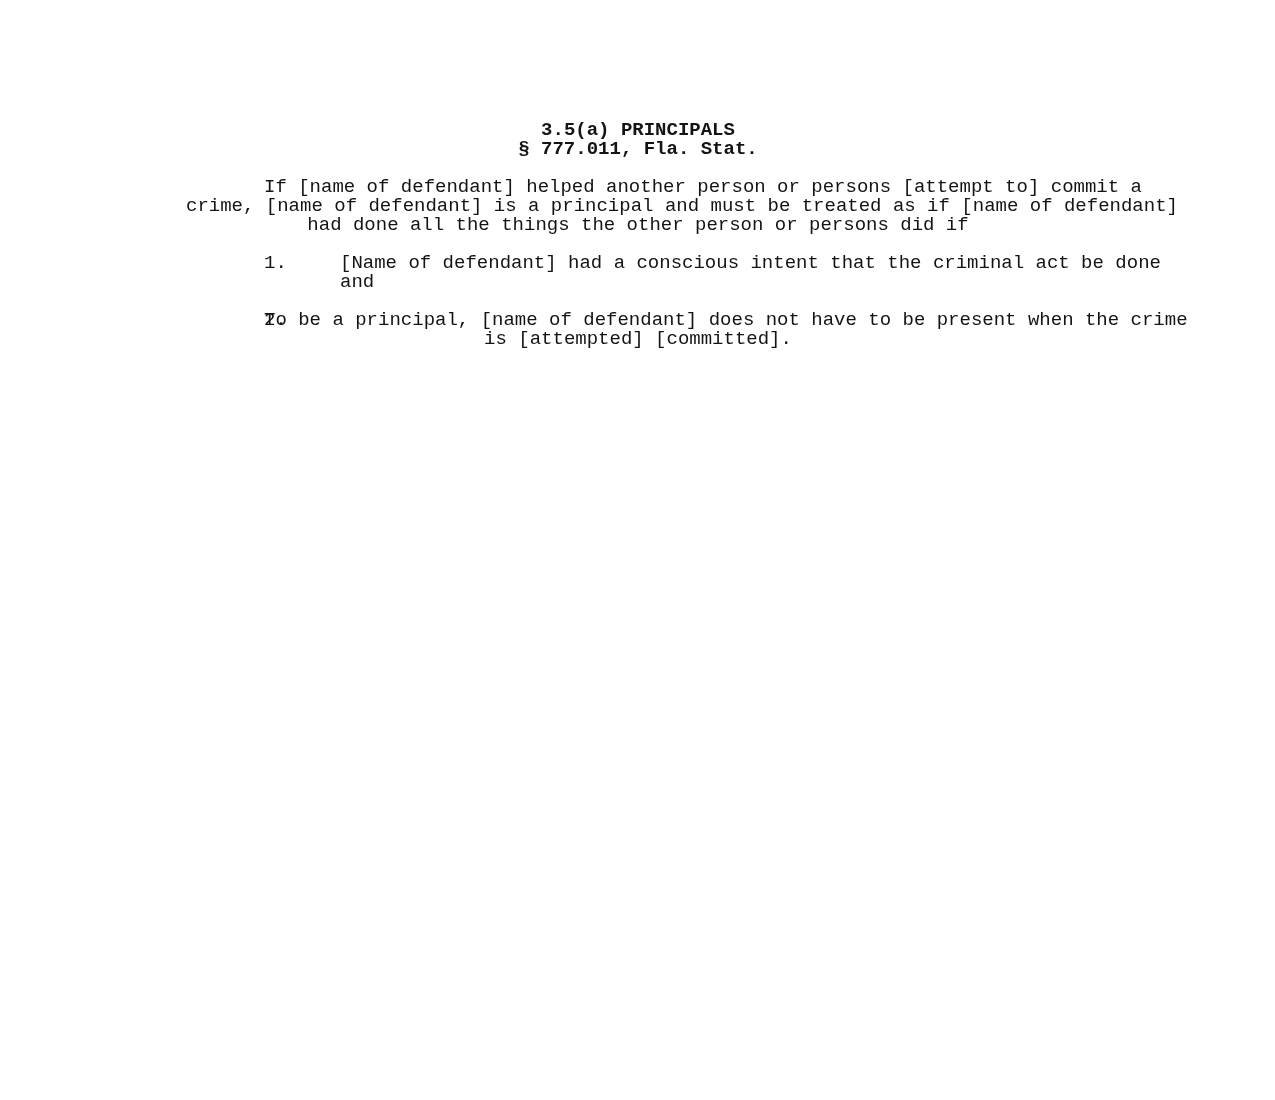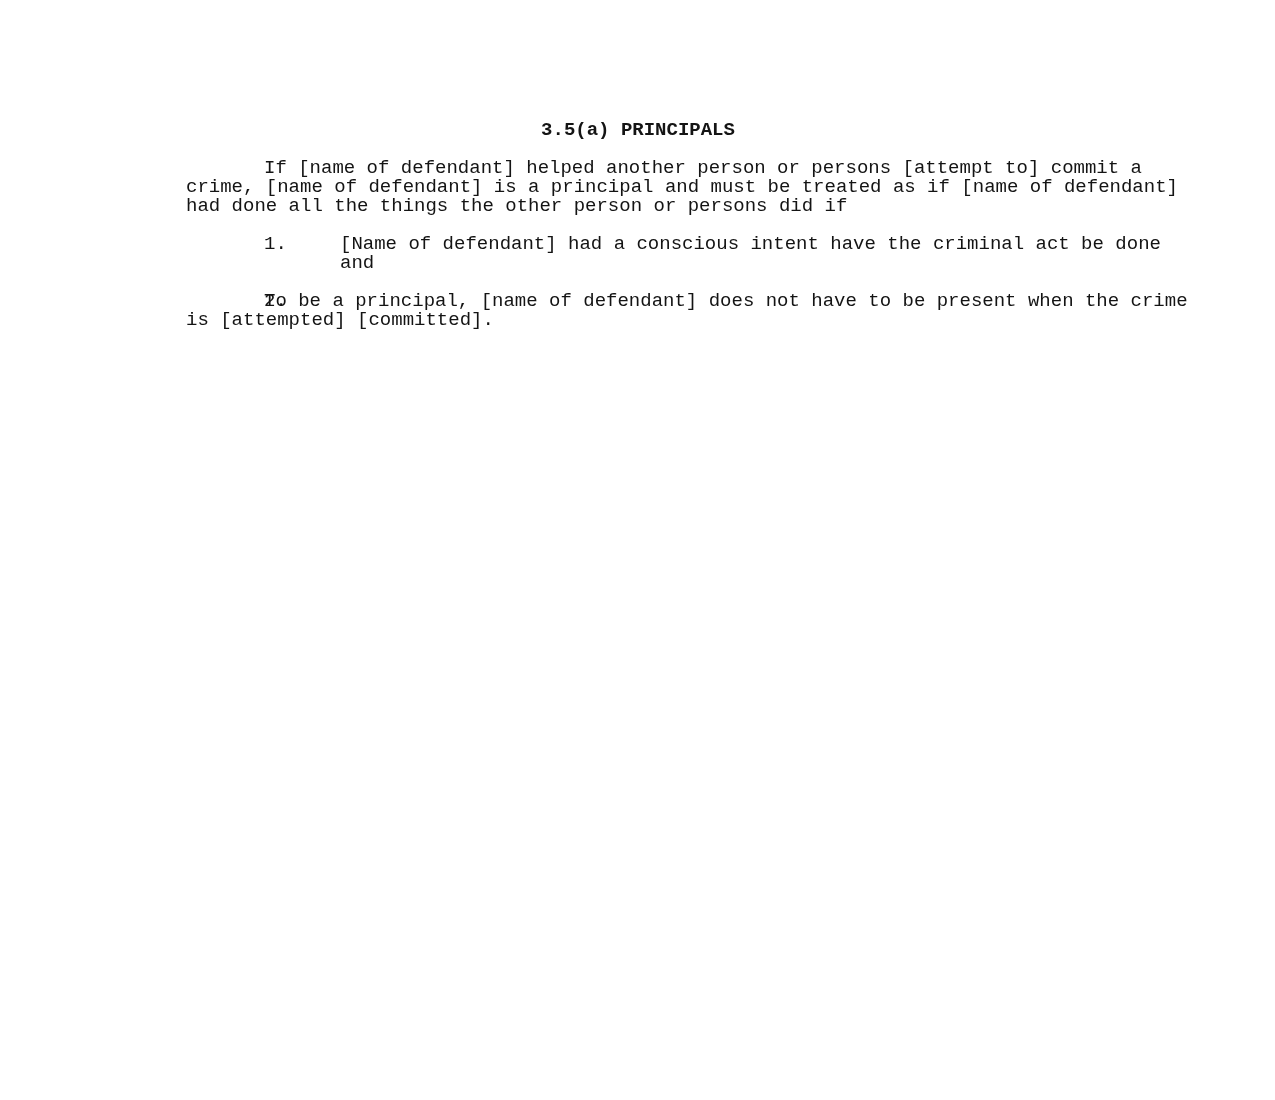--- a/index.html
+++ b/index.html
@@ -29,20 +29,21 @@
     font-weight: bold;
     margin: 0 0 19px 0;
   }
   .title-line {
     white-space: pre;
   }
   .para {
     margin: 0 0 19px 0;
     text-indent: 78px;
     white-space: pre;
+    text-align: center;
   }
   .list-item {
     position: relative;
     margin: 0 0 19px 0;
     padding-left: 154px;
   }
   .list-item .num {
     position: absolute;
     left: 78px;
     top: 0;
@@ -56,29 +57,30 @@
   }
 </style>
 </head>
 <body>
 
 <div class="page">
   <div class="content">
 
     <div class="title-block">
       <div class="title-line">3.5(a) PRINCIPALS</div>
+      <div class="title-line">§ 777.011, Fla. Stat.</div>
     </div>
 
     <div class="para">If [name of defendant] helped another person or persons [attempt to] commit a
 crime, [name of defendant] is a principal and must be treated as if [name of defendant]
 had done all the things the other person or persons did if</div>
 
     <div class="list-item">
       <span class="num">1.</span>
-      <div class="item-text">[Name of defendant] had a conscious intent have the criminal act be done
+      <div class="item-text">[Name of defendant] had a conscious intent that the criminal act be done
 and</div>
     </div>
 
     <div class="list-item">
       <span class="num">2.</span>
     </div>
 
     <div class="para closing">To be a principal, [name of defendant] does not have to be present when the crime
 is [attempted] [committed].</div>
 

